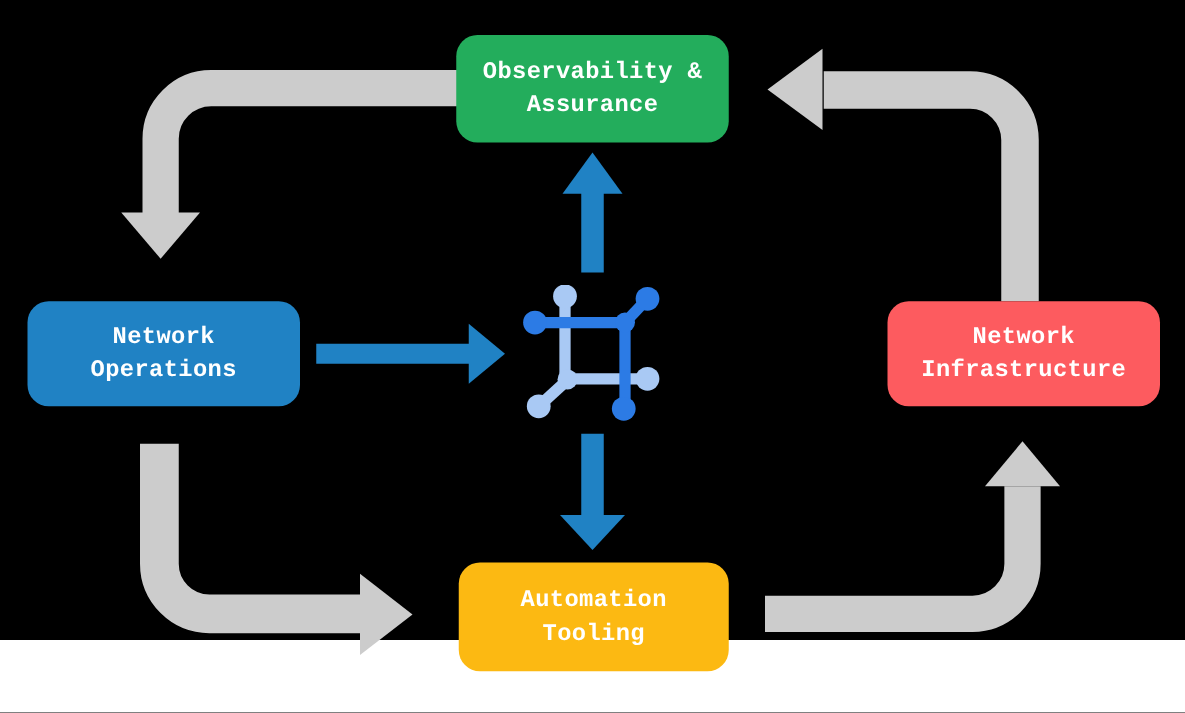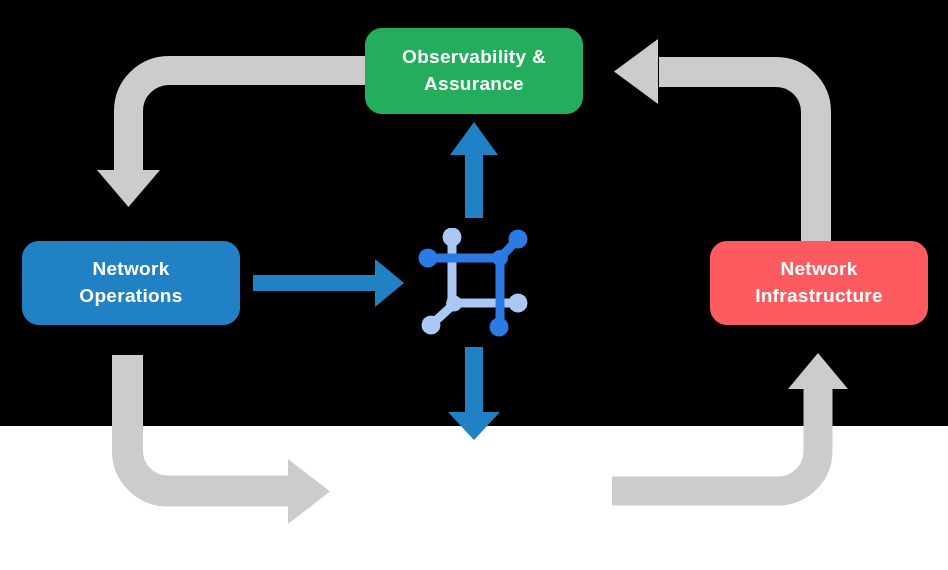--- a/index.html
+++ b/index.html
@@ -6,21 +6,22 @@
     margin: 0;
     padding: 0;
     width: 948px;
     height: 570px;
     overflow: hidden;
     font-family: "Liberation Sans", sans-serif;
   }
   .stage {
     position: relative;
     width: 948px;
-    height: 426px;
+    height: 512px;
+    font-family: Liberation Mono, monospace;
   }
   .arrow-layer, .icon-layer {
     position: absolute;
     top: 0;
     left: 0;
   }
   .node {
     position: absolute;
     border-radius: 17px;
     display: flex;
@@ -126,14 +127,18 @@
   <div class="node node-operations" style="background-color: rgb(32, 130, 196);">
     <div class="label">Network
 Operations</div>
   </div>
 
   <div class="node node-infrastructure" style="background-color: rgb(253, 91, 95);">
     <div class="label">Network
 Infrastructure</div>
   </div>
 
+  <div class="node node-automation" style="background-color: rgb(252, 185, 18);">
+    <div class="label">Automation
+Tooling</div>
+  </div>
 
 </div>
 
 </body></html>

